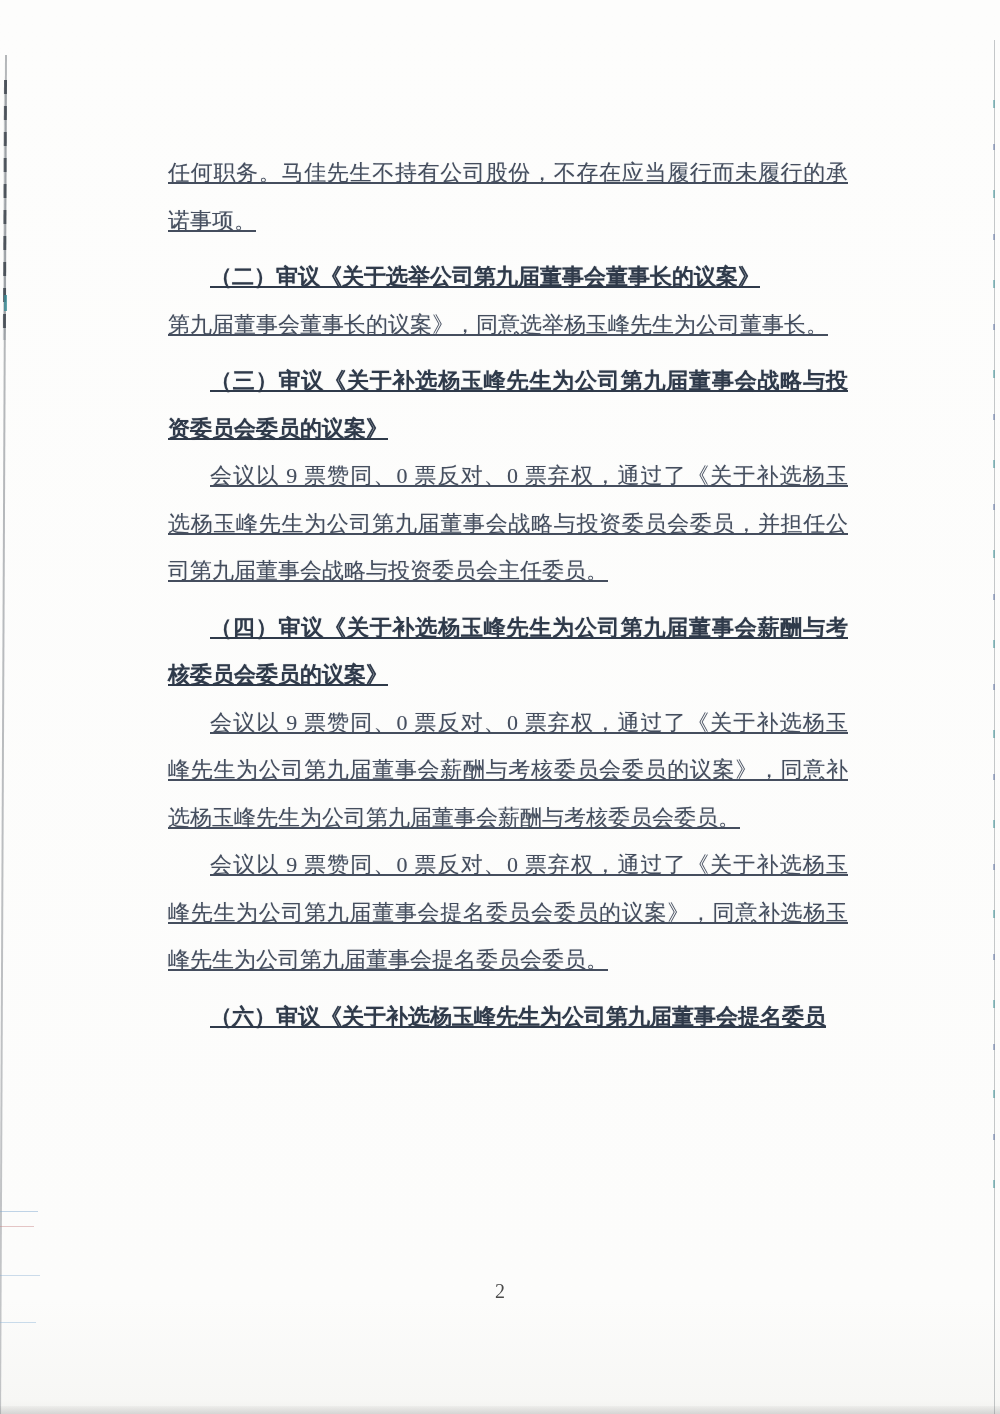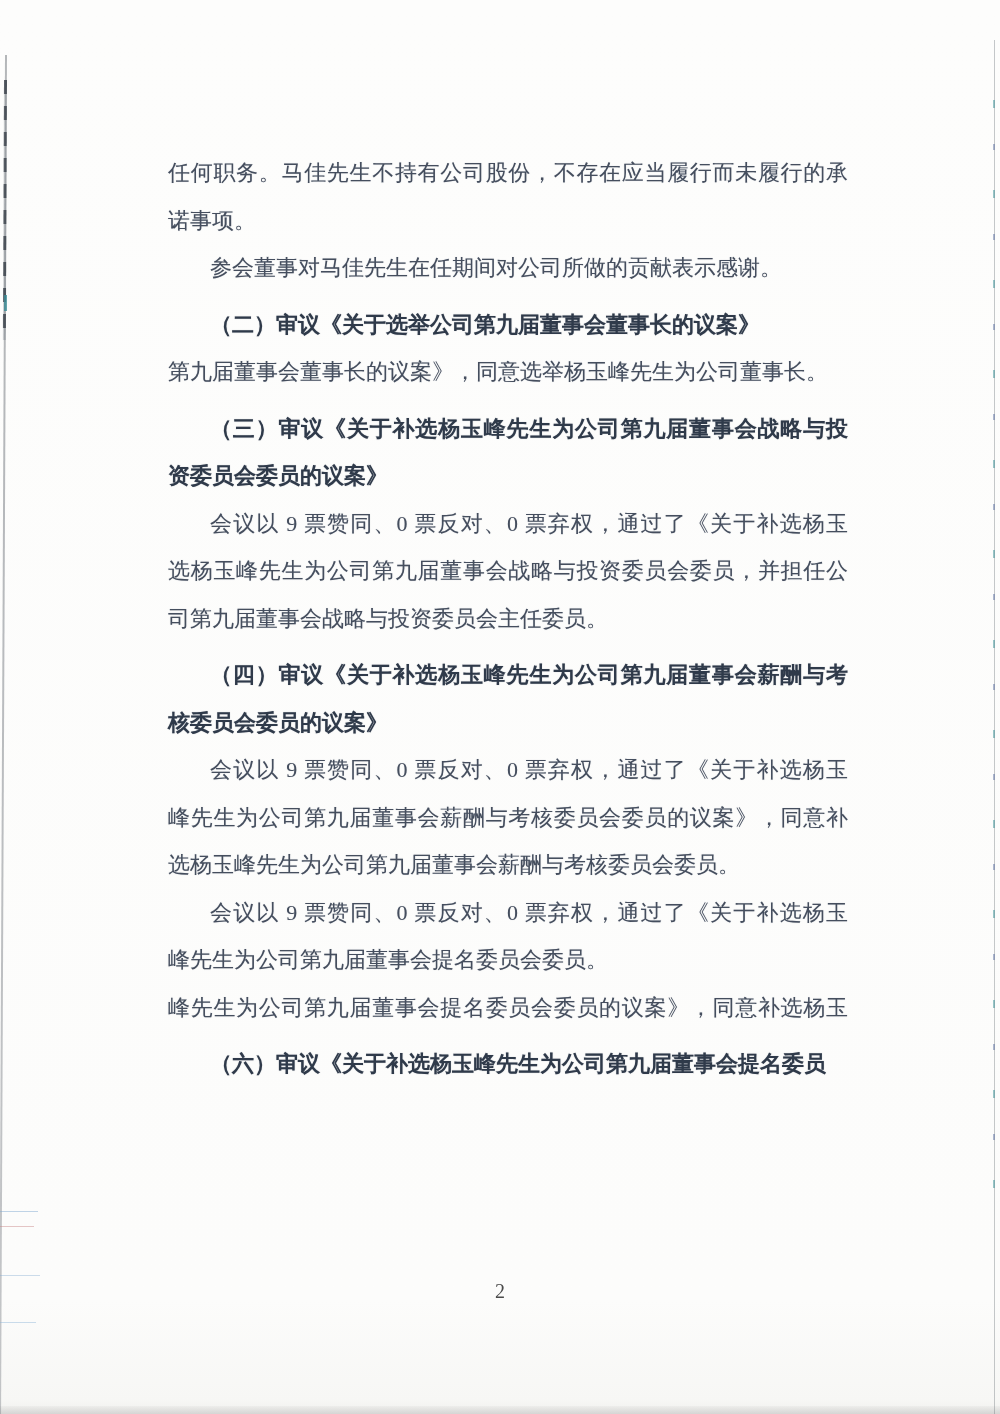--- a/index.html
+++ b/index.html
@@ -14,21 +14,21 @@
   .content{
     position:absolute;
     left:168px;top:149px;width:680px;
     color:#454e5e;
     font-size:22px;
     line-height:47.5px;
     text-shadow:0 0 1px rgba(90,100,120,0.35);
   }
   .blk{margin:0;padding:0;}
   .heading{font-weight:700;color:#2f3a4a;margin-top:9px;text-shadow:0 0 1px rgba(55,65,85,0.4);}
-  .ln{display:block;}
+  .ln{display:block;text-decoration:underline;}
   .ln.fill{text-align:justify;text-align-last:justify;}
   .ln.end{text-align:left;text-align-last:left;}
   .ln.indent{text-indent:42px;}
   .page-number{
     position:absolute;left:0;top:1280px;width:1000px;
     text-align:center;color:#4a4a4a;font-size:20px;
     font-family:"Liberation Serif","DejaVu Serif",serif;
   }
   
   .edge-left{
@@ -79,23 +79,20 @@
   </div>
   <div class="bottom-band"></div>
 
   <main class="content">
 
     <p class="blk body">
       <span class="ln fill">任何职务。马佳先生不持有公司股份，不存在应当履行而未履行的承</span>
       <span class="ln end">诺事项。</span>
     </p>
 
-    <p class="blk body">
-      <span class="ln end indent">参会董事对马佳先生在任期间对公司所做的贡献表示感谢。</span>
-    </p>
 
     <p class="blk heading">
       <span class="ln end indent">（二）审议《关于选举公司第九届董事会董事长的议案》</span>
     </p>
 
     <p class="blk body">
       <span class="ln end">第九届董事会董事长的议案》，同意选举杨玉峰先生为公司董事长。</span>
     </p>
 
     <p class="blk heading">
@@ -116,22 +113,22 @@
 
     <p class="blk body">
       <span class="ln fill indent">会议以 9 票赞同、0 票反对、0 票弃权，通过了《关于补选杨玉</span>
       <span class="ln fill">峰先生为公司第九届董事会薪酬与考核委员会委员的议案》，同意补</span>
       <span class="ln end">选杨玉峰先生为公司第九届董事会薪酬与考核委员会委员。</span>
     </p>
 
 
     <p class="blk body">
       <span class="ln fill indent">会议以 9 票赞同、0 票反对、0 票弃权，通过了《关于补选杨玉</span>
+      <span class="ln fill">峰先生为公司第九届董事会提名委员会委员的议案》，同意补选杨玉</span>
       <span class="ln end">峰先生为公司第九届董事会提名委员会委员。</span>
-      <span class="ln fill">峰先生为公司第九届董事会提名委员会委员的议案》，同意补选杨玉</span>
     </p>
 
     <p class="blk heading">
       <span class="ln end indent">（六）审议《关于补选杨玉峰先生为公司第九届董事会提名委员</span>
     </p>
 
   </main>
 
   <div class="page-number">2</div>
 

